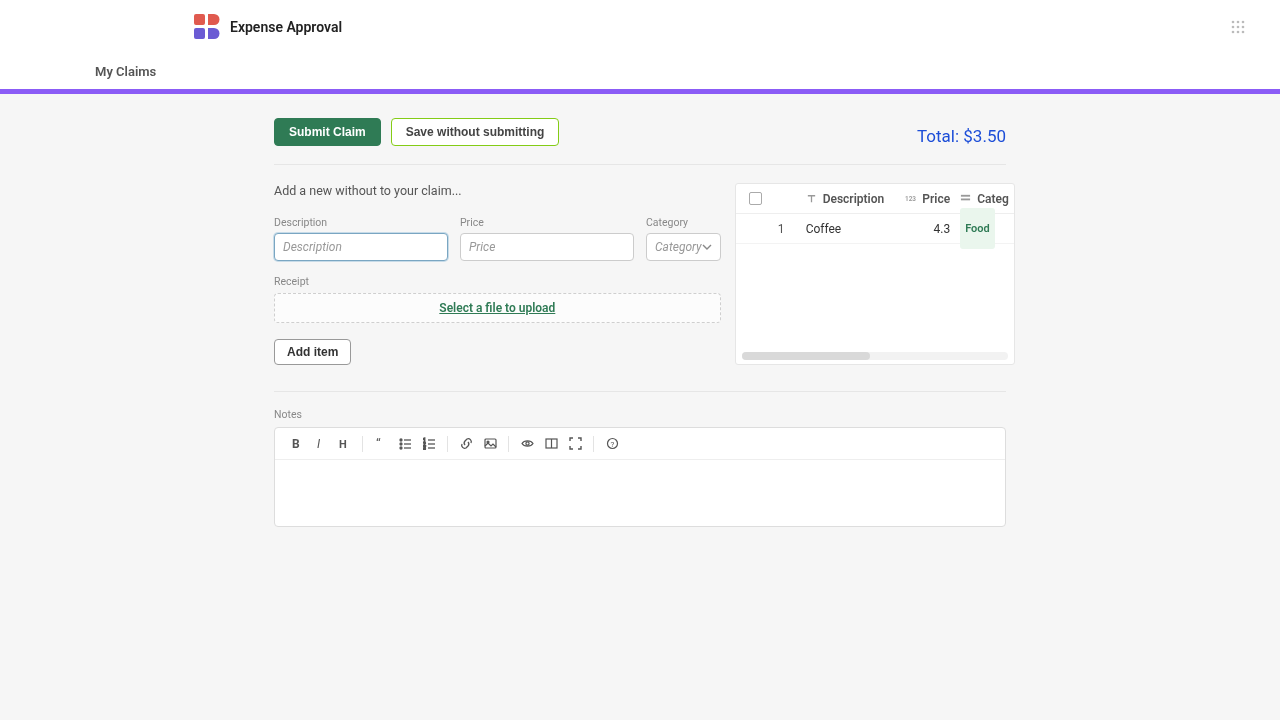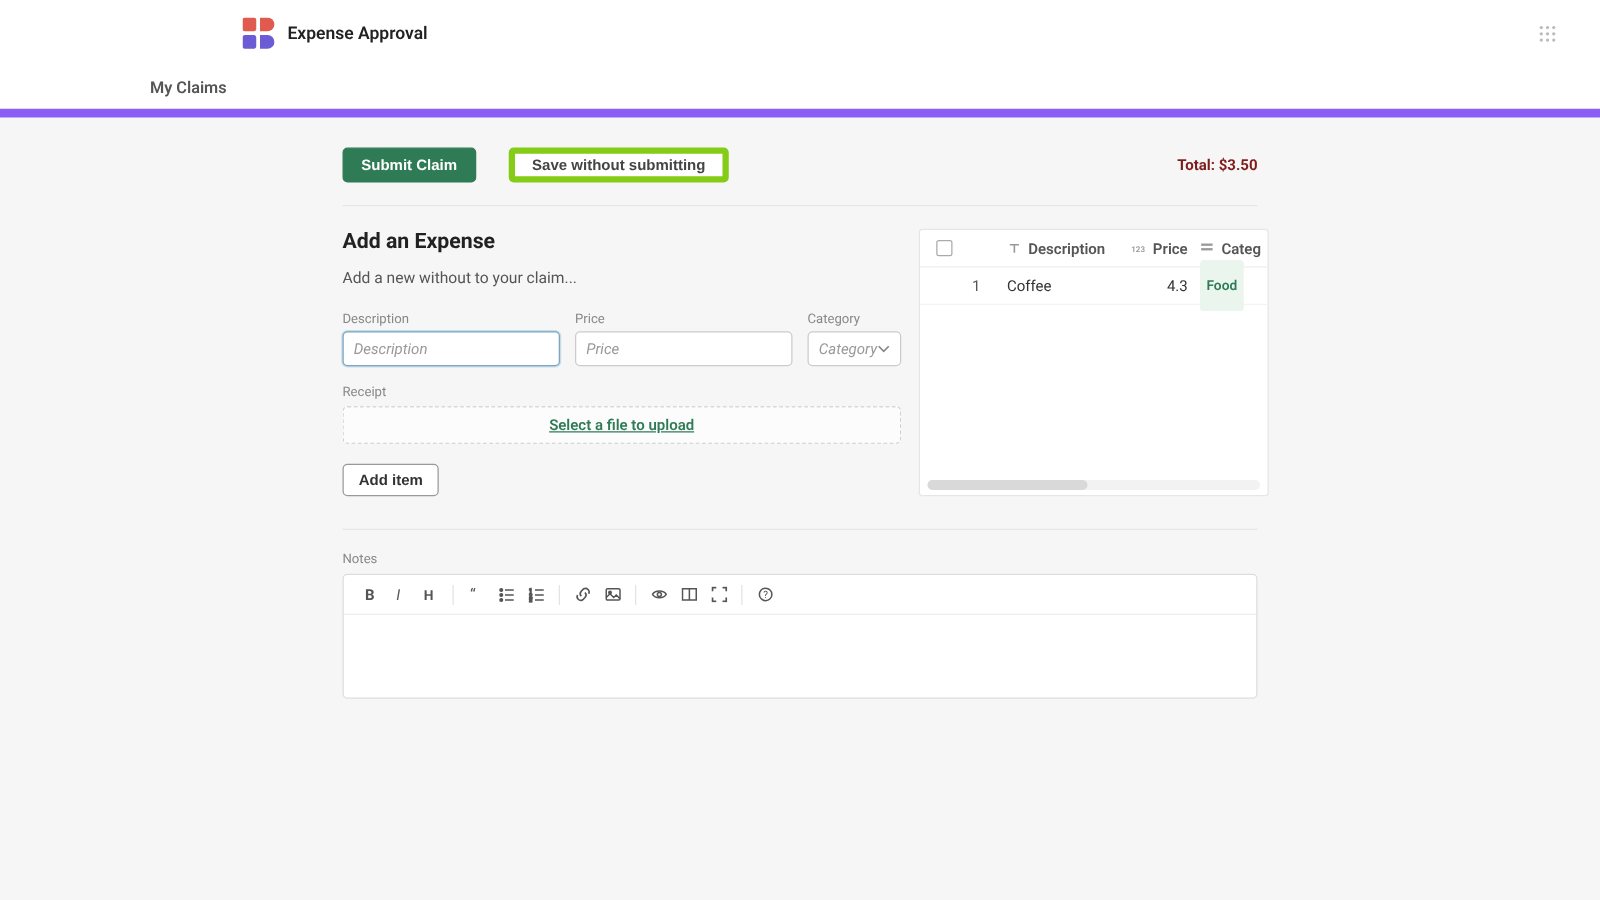--- a/index.html
+++ b/index.html
@@ -30,70 +30,69 @@
     color: #bbb;
     cursor: pointer;
   }
   .apps-icon svg { width: 16px; height: 16px; fill: #bbb; }
 
   .navbar {
     background: #fff;
     height: 40px;
     display: flex;
     align-items: center;
-    padding: 0 120px;
-    border-bottom: 7px solid #8b5cf6;
+    padding: 0 95px;
+    border-bottom: 5px solid #8b5cf6;
   }
   .navbar a {
     font-size: 13px;
     font-weight: 600;
     color: #555;
     text-decoration: none;
     cursor: pointer;
   }
 
   .page {
     max-width: 732px;
     margin: 0 auto;
     padding: 24px 0 40px;
   }
 
   .action-row {
     display: flex;
-    align-items: center;
+    align-items: flex-end;
     padding-bottom: 18px;
     border-bottom: 1px solid #e6e6e6;
-    gap: 16px;
   }
   .btn {
     height: 28px;
     padding: 0 14px;
     border-radius: 4px;
     font-size: 12px;
     font-weight: 600;
     cursor: pointer;
     display: inline-flex;
     align-items: center;
   }
   .btn-primary {
     background: #2f7b55;
     color: #fff;
     border: 1px solid #2f7b55;
     margin-right: 10px;
   }
   .btn-secondary {
     background: #fff;
     color: #444;
-    border: 5px solid #84cc16;
+    border: 1px solid #84cc16;
   }
   .total {
     margin-left: auto;
-    font-size: 12px;
-    font-weight: 700;
-    color: #7f1d1d;
+    font-size: 17px;
+    font-weight: 400;
+    color: #1d4ed8;
   }
 
   .two-col {
     display: flex;
     gap: 14px;
     margin-top: 18px;
   }
   .left-col { flex: 1 1 50%; }
   .right-col { flex: 1 1 50%; background: #fff; border: 1px solid #e6e6e6; border-radius: 3px; display:flex; flex-direction:column; min-height: 176px; }
 
@@ -238,21 +237,20 @@
   <div class="action-row">
     <button class="btn btn-primary">Submit Claim</button>
     <button class="btn btn-secondary">Save without submitting</button>
     <div class="total">
       <span>Total: </span><span>$3.50</span>
     </div>
   </div>
 
   <div class="two-col">
     <div class="left-col">
-      <div class="section-title">Add an Expense</div>
       <div class="section-sub">Add a new without to your claim...</div>
 
       <div class="form-row">
         <div class="field field-desc">
           <span class="label">Description</span>
           <input class="input focused" placeholder="Description" style="">
         </div>
         <div class="field field-price">
           <span class="label">Price</span>
           <input class="input" placeholder="Price" style="">

